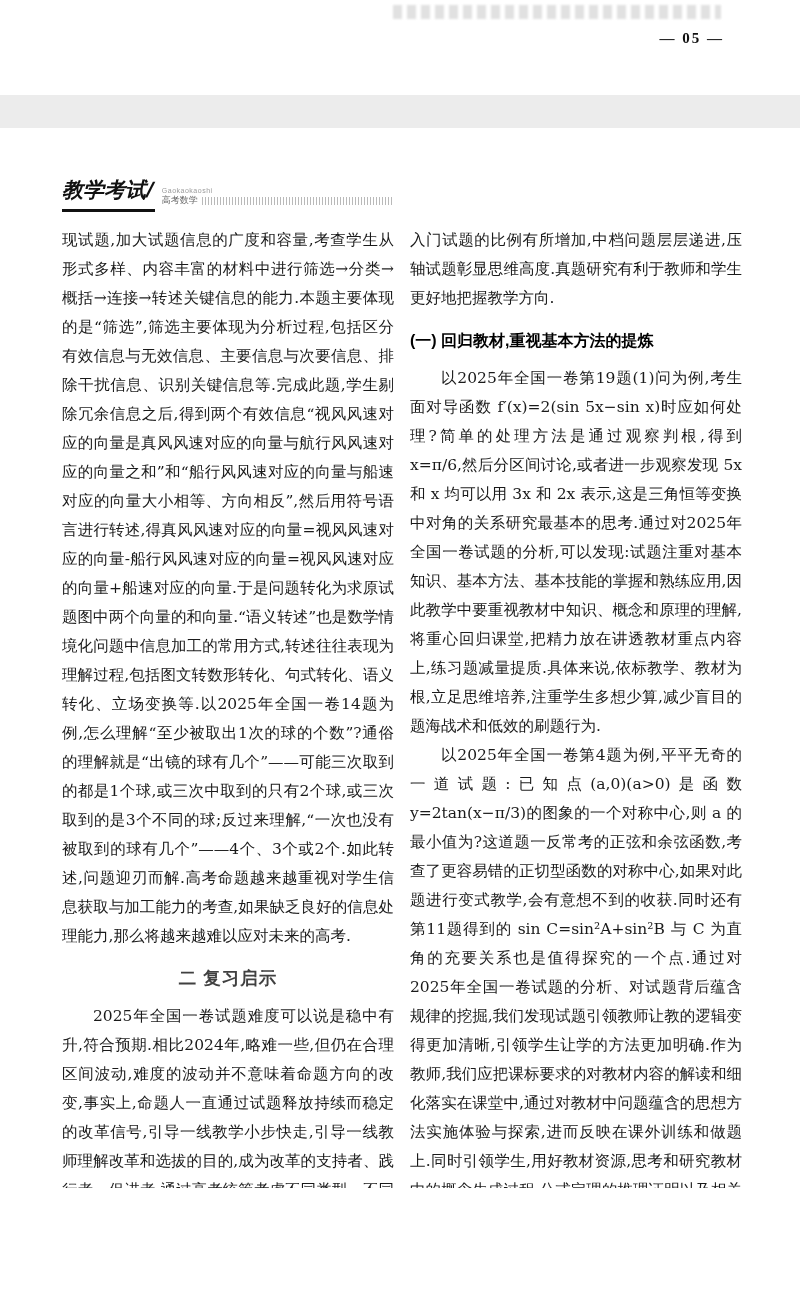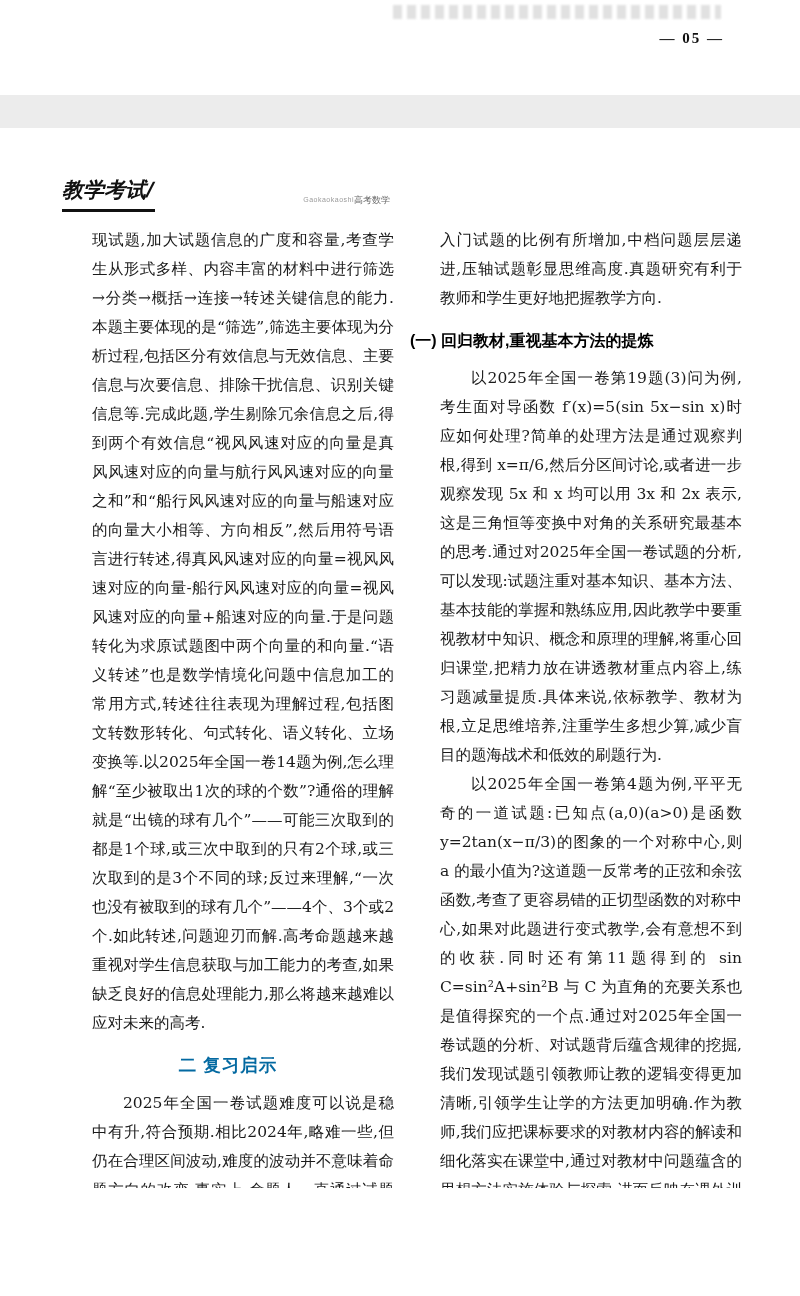--- a/index.html
+++ b/index.html
@@ -35,44 +35,44 @@
     position:absolute; top:176px; left:62px; width:332px;
     display:flex; align-items:flex-end;
   }
   .logo {
     font-style:italic; font-weight:bold; font-size:21px; color:#111;
     border-bottom:3px solid #111; padding:0 2px 5px 0;
     white-space:nowrap;
     font-family:"Liberation Sans","DejaVu Sans",sans-serif;
   }
   .logo .slash { font-style:normal; font-weight:bold; display:inline-block; transform:skewX(-18deg); margin-left:1px; }
-  .logo-side { flex:1; margin-left:7px; display:flex; justify-content:flex-end; padding-bottom:6px; }
+  .logo-side { flex:1; margin-left:7px; display:flex; flex-direction:column; justify-content:flex-end; padding-bottom:6px; }
   .logo-en { font-size:7px; color:#9a9a9a; letter-spacing:.5px; line-height:9px;
     font-family:"Liberation Sans","DejaVu Sans",sans-serif; }
   .logo-row { display:flex; align-items:center; }
   .logo-cn { font-size:9px; color:#666; white-space:nowrap; line-height:11px;
     font-family:"Liberation Sans","DejaVu Sans",sans-serif; }
   .hatch {
     flex:1; height:8px; margin-left:4px;
     background:repeating-linear-gradient(90deg,#b9b9b9 0 1px,transparent 1px 3px);
   }
   
   .col {
     position:absolute; top:226px; width:332px;
     font-size:15.5px; line-height:29px;
     text-align:justify;
     color:#1a1a1a;
   }
   .col-left  { left:62px; }
   .col-right { left:410px; }
-  .para { text-align:justify;margin-left:30px; }
+  .para { text-align:justify; }
   .indent { text-indent:2em; }
   .sec-header {
     text-align:center; font-weight:bold; font-size:17.5px;
-    margin:13px 0 9px 0; color:#0369a1;
+    margin:13px 0 9px 0; color:#404040;
     font-family:"Liberation Sans","DejaVu Sans",sans-serif;
     letter-spacing:1px;
   }
   .sub-header {
     font-weight:bold; font-size:16px;
     margin:13px 0 9px 0; color:#000;
     font-family:"Liberation Sans","DejaVu Sans",sans-serif;
   }
 </style>
 </head>
@@ -99,19 +99,19 @@
 
   <div class="col col-left">
     <p class="para">现试题,加大试题信息的广度和容量,考查学生从形式多样、内容丰富的材料中进行筛选→分类→概括→连接→转述关键信息的能力.本题主要体现的是“筛选”,筛选主要体现为分析过程,包括区分有效信息与无效信息、主要信息与次要信息、排除干扰信息、识别关键信息等.完成此题,学生剔除冗余信息之后,得到两个有效信息“视风风速对应的向量是真风风速对应的向量与航行风风速对应的向量之和”和“船行风风速对应的向量与船速对应的向量大小相等、方向相反”,然后用符号语言进行转述,得真风风速对应的向量=视风风速对应的向量-船行风风速对应的向量=视风风速对应的向量+船速对应的向量.于是问题转化为求原试题图中两个向量的和向量.“语义转述”也是数学情境化问题中信息加工的常用方式,转述往往表现为理解过程,包括图文转数形转化、句式转化、语义转化、立场变换等.以2025年全国一卷14题为例,怎么理解“至少被取出1次的球的个数”?通俗的理解就是“出镜的球有几个”——可能三次取到的都是1个球,或三次中取到的只有2个球,或三次取到的是3个不同的球;反过来理解,“一次也没有被取到的球有几个”——4个、3个或2个.如此转述,问题迎刃而解.高考命题越来越重视对学生信息获取与加工能力的考查,如果缺乏良好的信息处理能力,那么将越来越难以应对未来的高考.</p>
     <h2 class="sec-header">二 复习启示</h2>
     <p class="para indent">2025年全国一卷试题难度可以说是稳中有升,符合预期.相比2024年,略难一些,但仍在合理区间波动,难度的波动并不意味着命题方向的改变,事实上,命题人一直通过试题释放持续而稳定的改革信号,引导一线教学小步快走,引导一线教师理解改革和选拔的目的,成为改革的支持者、践行者、促进者,通过高考统筹考虑不同类型、不同层次的高校人才需求,实现国家经济社会发展对创新型人才特别是拔尖创新人才的选拔目标.2025年试题值得关注的变化是:区分度继续优化,简单题或者说</p>
   </div>
 
   <div class="col col-right">
     <p class="para">入门试题的比例有所增加,中档问题层层递进,压轴试题彰显思维高度.真题研究有利于教师和学生更好地把握教学方向.</p>
     <h3 class="sub-header">(一) 回归教材,重视基本方法的提炼</h3>
-    <p class="para indent">以2025年全国一卷第19题(3)问为例,考生面对导函数 f′(x)=5(sin 5x−sin x)时应如何处理?简单的处理方法是通过观察判根,得到 x=π/6,然后分区间讨论,或者进一步观察发现 5x 和 x 均可以用 3x 和 2x 表示,这是三角恒等变换中对角的关系研究最基本的思考.通过对2025年全国一卷试题的分析,可以发现:试题注重对基本知识、基本方法、基本技能的掌握和熟练应用,因此教学中要重视教材中知识、概念和原理的理解,将重心回归课堂,把精力放在讲透教材重点内容上,练习题减量提质.具体来说,依标教学、教材为根,立足思维培养,注重学生多想少算,减少盲目的题海战术和低效的刷题行为.</p>
+    <p class="para indent">以2025年全国一卷第19题(1)问为例,考生面对导函数 f′(x)=2(sin 5x−sin x)时应如何处理?简单的处理方法是通过观察判根,得到 x=π/6,然后分区间讨论,或者进一步观察发现 5x 和 x 均可以用 3x 和 2x 表示,这是三角恒等变换中对角的关系研究最基本的思考.通过对2025年全国一卷试题的分析,可以发现:试题注重对基本知识、基本方法、基本技能的掌握和熟练应用,因此教学中要重视教材中知识、概念和原理的理解,将重心回归课堂,把精力放在讲透教材重点内容上,练习题减量提质.具体来说,依标教学、教材为根,立足思维培养,注重学生多想少算,减少盲目的题海战术和低效的刷题行为.</p>
     <p class="para indent"><span>以2025年全国一卷第4题为例,平平无奇的一道试题:已知点(a,0)(a&gt;0)是函数 y=2tan(x−π/3)的图象的一个对称中心,则 a 的最小值为?这道题一反常考的正弦和余弦函数,考查了更容易错的正切型函数的对称中心,如果对此题进行变式教学,会有意想不到的收获.同时还有第11题得到的 sin C=sin²A+sin²B 与 C 为直角的充要关系也是值得探究的一个点.通过对2025年全国一卷试题的分析、对试题背后蕴含规律的挖掘,我们发现试题引领教师让教的逻辑变得更加清晰,引领学生让学的方法更加明确.作为教师,我们应把课标要求的对教材内容的解读和细化落实在课堂中,通过对教材中问题蕴含的思想方法实施体验与探索,进而反映在课外训练和做题上.同时引领学生,用好教材资源,思考和研究教材中的概念生成过程,公式定理的推理证明以及相关题型解决背后的思想方法,学生在学习中不断经历从问题的发现到问题的提出,以及问题的分析与解决.</span></p>
   </div>
 
   <div class="pageno pageno-bottom">— 06 —</div>
 
 </div>
 
 </body></html>

